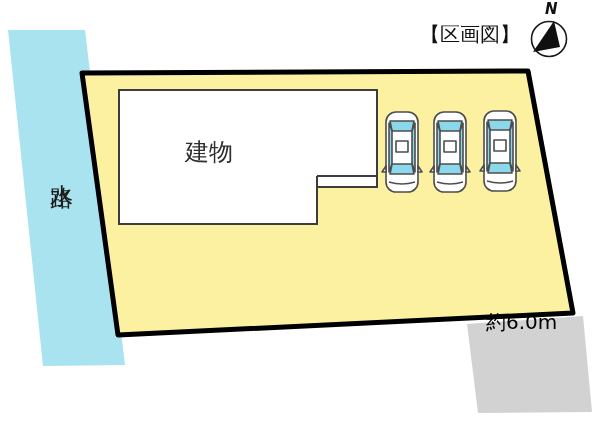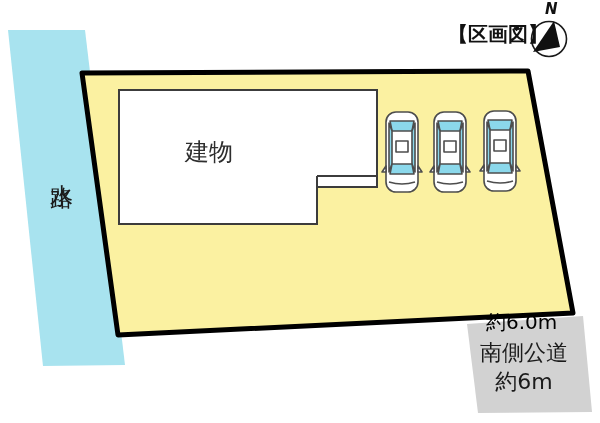--- a/index.html
+++ b/index.html
@@ -8,21 +8,21 @@
     width:600px;height:423px;
     background:#ffffff;
     overflow:hidden;
     font-family:"DejaVu Sans","Liberation Sans",sans-serif;
     color:#111111;
   }
   .canvas svg{position:absolute;left:0;top:0;}
   .txt{position:absolute;white-space:nowrap;color:#111111;}
   .title{
     left:420px;top:21px;
-    font-size:20px;font-weight:700;letter-spacing:0px;margin-left:28px;
+    font-size:20px;font-weight:400;letter-spacing:0px;
   }
   .north-label{
     left:545px;top:0px;
     font-size:15px;font-style:italic;font-weight:600;
   }
   .waterway-label{
     left:47px;top:166px;
     font-size:23px;
     writing-mode:vertical-rl;text-orientation:upright;
     letter-spacing:3px;color:#1b1b1b;
@@ -85,18 +85,14 @@
   <div class="txt title">【区画図】</div>
 
   <div class="txt north-label">N</div>
 
   <div class="txt waterway-label">水路</div>
 
   <div class="txt building-label">建物</div>
 
   <div class="txt frontage-label">約6.0m</div>
 
-  <div class="road-label">
-    <div>南側公道</div>
-    <div>約6m</div>
-  </div>
 
 </div>
 
 </body></html>

